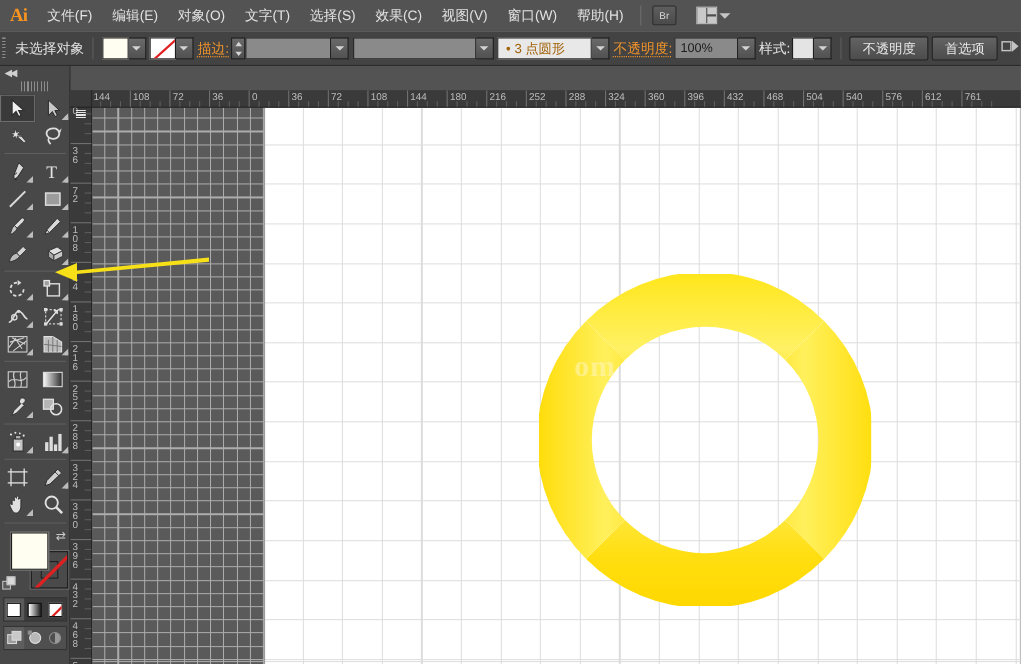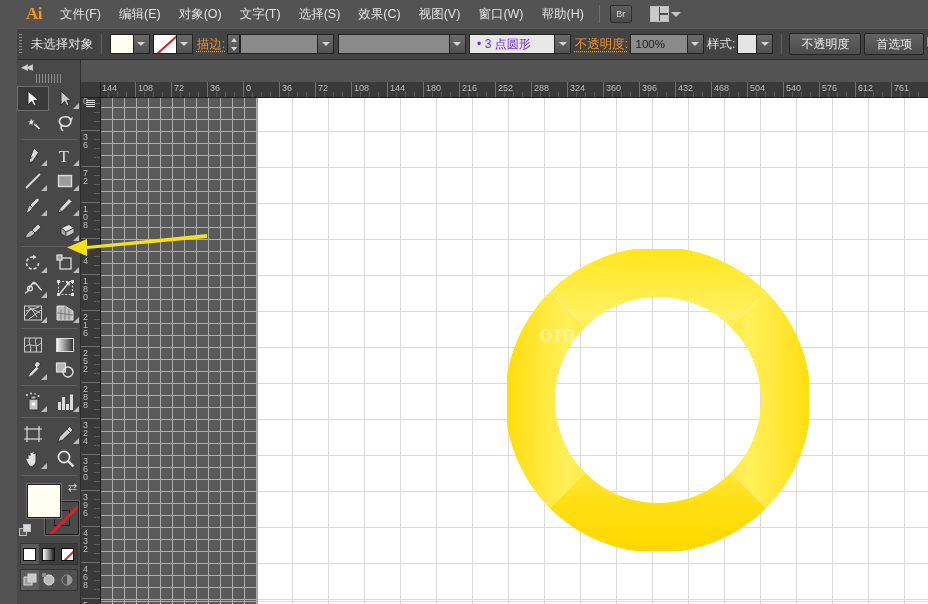--- a/index.html
+++ b/index.html
@@ -3,21 +3,21 @@
 <meta charset="utf-8">
 <style>
   * { box-sizing: border-box; margin: 0; padding: 0; }
   html, body {
     width: 928px; height: 604px;
     overflow: hidden;
     background: #535353;
     font-family: "Liberation Sans", "DejaVu Sans", sans-serif;
     -webkit-font-smoothing: antialiased;
   }
-  #app { position: relative; width: 816px; height: 604px; margin-left: 17px; }
+  #app { position: relative; width: 816px; height: 604px; }
 
   
   .menubar {
     position: absolute; left: 0; top: 0; width: 928px; height: 28px;
     background: #535353;
     display: flex; align-items: center;
   }
   .ai-logo {
     width: 34px; height: 28px; display: flex; align-items: center; justify-content: center;
     color: #f79420; font-size: 17px; font-weight: bold; letter-spacing: -0.5px;
@@ -94,21 +94,21 @@
     display: flex; flex-direction: column; align-items: center; justify-content: space-around;
   }
   .tri-up-xs { width:0;height:0;border-left:3.5px solid transparent;border-right:3.5px solid transparent;border-bottom:4px solid #d6d6d6; }
   .tri-dn-xs { width:0;height:0;border-left:3.5px solid transparent;border-right:3.5px solid transparent;border-top:4px solid #d6d6d6; }
   .combo {
     height: 20px; border: 1px solid #232323; background: #8a8a8a;
     display:flex; align-items:center; color:#1c1c1c; font-size: 11.5px; padding-left: 5px;
   }
   .combo-light {
     height: 20px; border: 1px solid #232323; background: #e8e8e8;
-    display:flex; align-items:center; color:#6d28d9; font-size: 12px; padding: 0 7px; white-space: nowrap;
+    display:flex; align-items:center; color:#a16207; font-size: 12px; padding: 0 7px; white-space: nowrap;
   }
   .btn3d {
     height: 22px; border: 1px solid #252525; border-radius: 2px;
     background: linear-gradient(#636363,#4c4c4c);
     color: #eaeaea; font-size: 12px; display:flex; align-items:center; justify-content:center;
     padding: 0 11px; white-space: nowrap;
   }
 
   
   .toolpanel {

